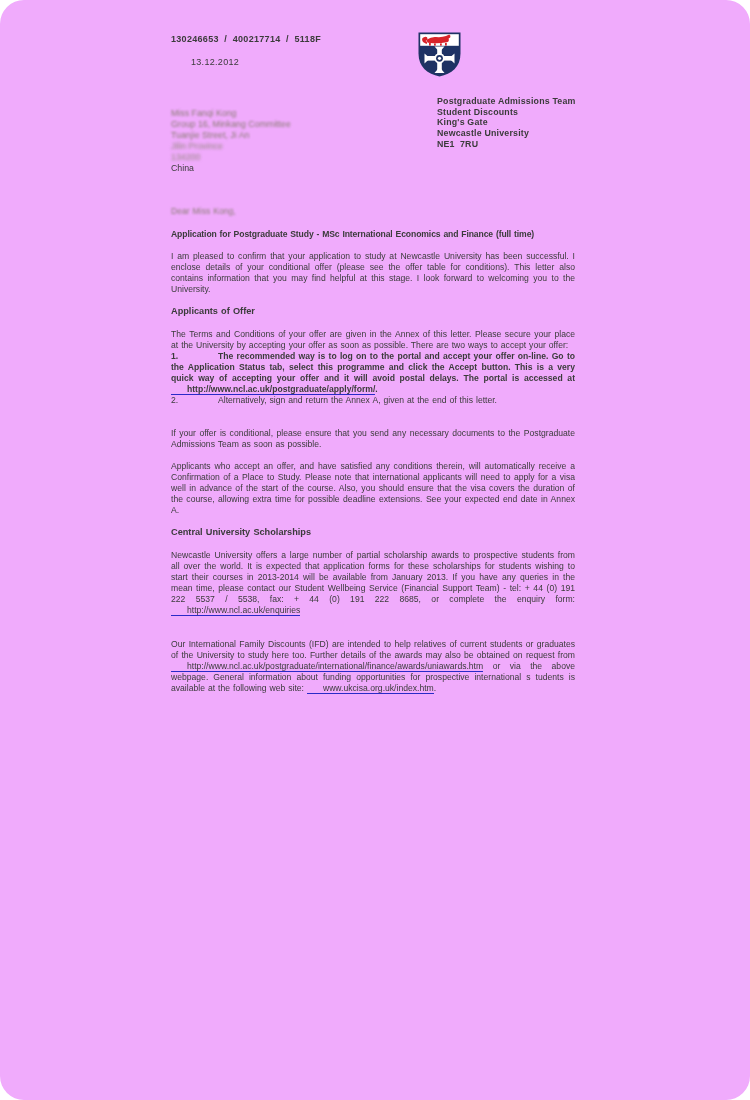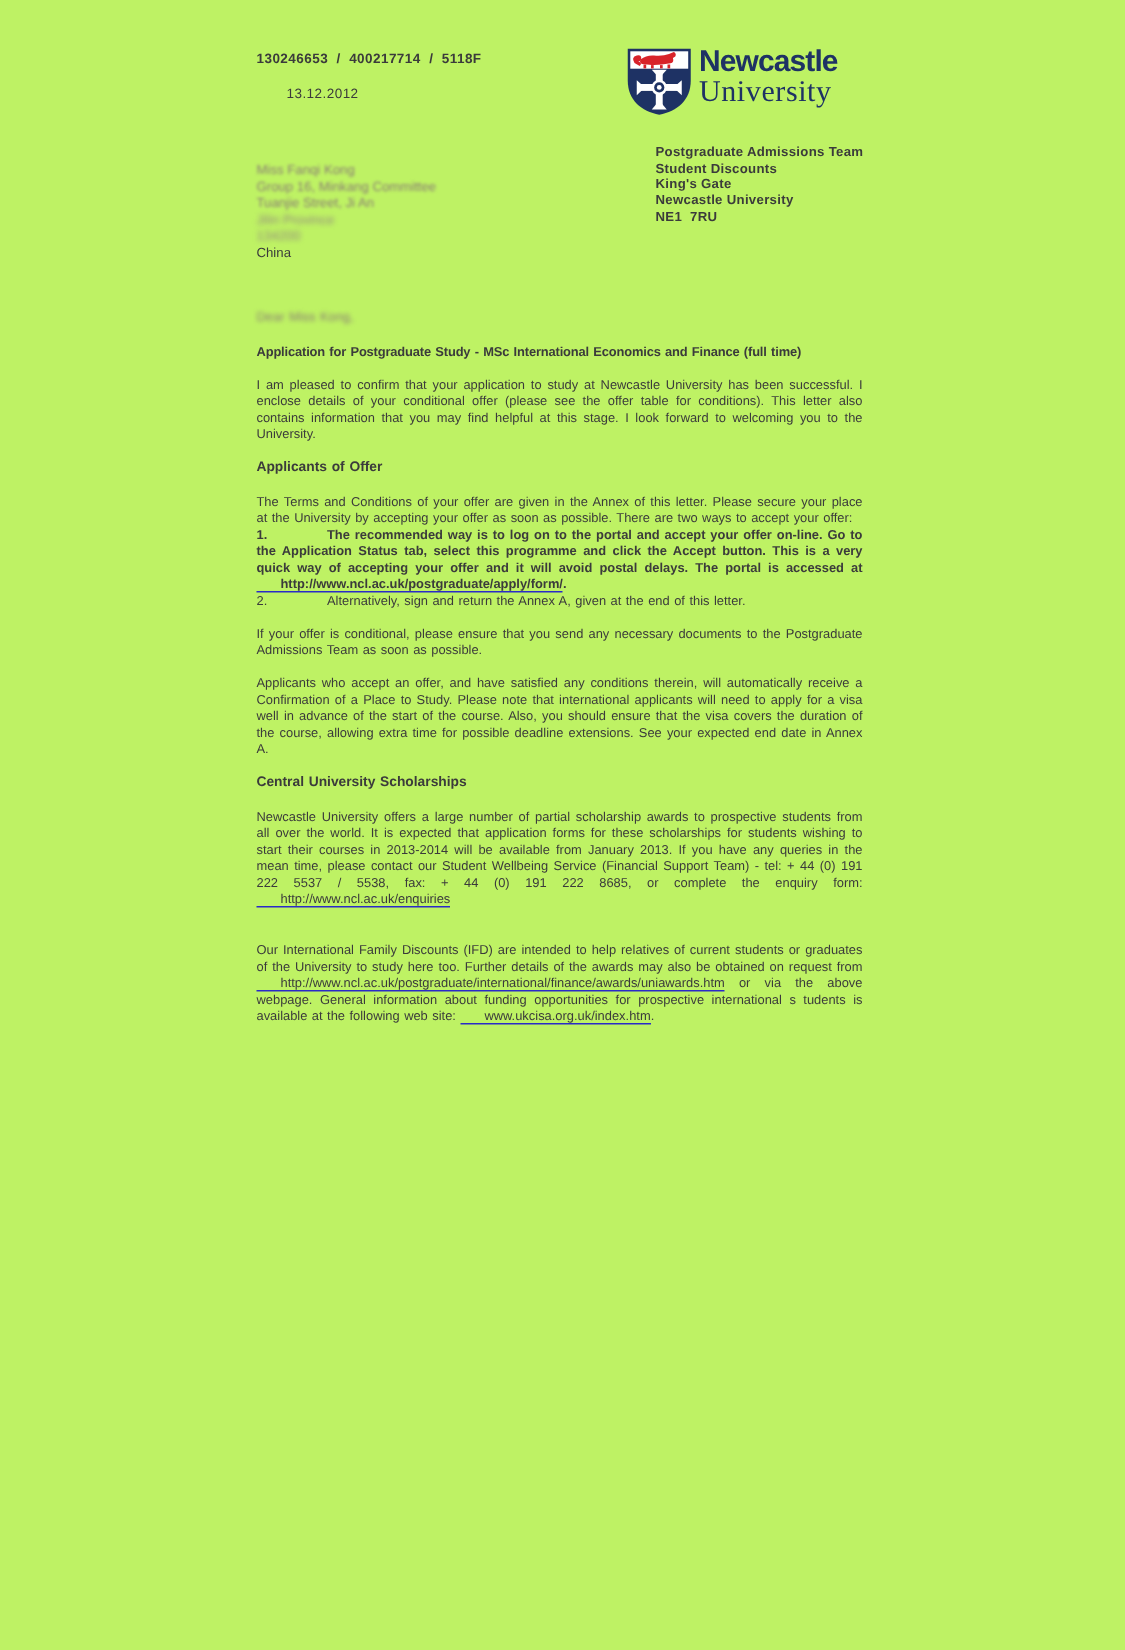--- a/index.html
+++ b/index.html
@@ -1,18 +1,18 @@
 <!DOCTYPE html>
 <html style="--brand-navy: #1e3264; --lion-red: #d8232a; --link-underline: #2a2ac8; --text: #3b3b3b;"><head>
 <meta charset="utf-8">
 <style>
   html,body { margin:0; padding:0; background:#ffffff; }
   .page {
-    position:relative; width:750px; height:1100px; background:#bef264;
-    font-family:"Liberation Sans", sans-serif; color:#3b3b3b; overflow:hidden;
+    position:relative; width:750px; height:1100px; background:#f0abfc;
+    font-family:"Liberation Sans", sans-serif; color:#3b3b3b; overflow:hidden;border-radius:24px;
   }
   .ref   { position:absolute; left:171px; top:34px;  font-size:9px; font-weight:bold; letter-spacing:0.3px; }
   .date  { position:absolute; left:162px; top:57px;  font-size:9px; font-weight:normal; letter-spacing:0.3px;margin-left:29px; }
 
   
   .logo  { position:absolute; left:417px; top:31px; display:flex; align-items:flex-start; }
   .crest { width:45px; height:47px; display:block; }
   .navy-fill { fill:var(--brand-navy,#1e3264); }
   .white-fill{ fill:#ffffff; }
   .red-fill  { fill:var(--lion-red,#d8232a); }
@@ -26,21 +26,21 @@
   .blurred-more { filter:blur(1.6px); color:#93887e; }
 
   .body { position:absolute; left:171px; top:206px; width:404px; font-size:8.6px; line-height:11px; word-spacing:0.6px; }
   .para { margin:0 0 11px 0; text-align:justify; }
   .salutation { margin:0 0 12px 0; filter:blur(1.3px); color:#8a7d74; }
   .subject { font-weight:bold; white-space:nowrap; letter-spacing:-0.1px; margin:0 0 11px 0; }
   .heading { font-weight:bold; font-size:9.2px; margin:10px 0 12px 0; }
   .no-gap { margin-bottom:0; }
   .bold { font-weight:bold; }
   .num-gap { display:inline-block; width:47px; }
-  .mt-line { margin-top:11px; }
+  .mt-line { margin-top:22px; }
   .mt-extra { margin-top:23px; }
   .lnk { color:inherit; text-decoration:none; border-bottom:1px solid var(--link-underline,#2a2ac8); cursor:pointer;padding-left:16px; }
 </style>
 </head>
 <body>
 
 <div class="page">
 
   <div class="ref">130246653&nbsp; /&nbsp; 400217714&nbsp; /&nbsp; 5118F</div>
   <div class="date">13.12.2012</div>
@@ -69,24 +69,20 @@
           <polygon points="17.5,15.5 27.5,15.5 22.5,21"></polygon>
           <polygon points="17.5,42 27.5,42 22.5,36"></polygon>
           <polygon points="7.5,22.5 7.5,32.5 13,27.3"></polygon>
           <polygon points="37.5,22.5 37.5,32.5 32,27.3"></polygon>
           <circle cx="22.5" cy="27.3" r="5.2"></circle>
         </g>
         <circle class="navy-fill" cx="22.5" cy="27.3" r="3.4"></circle>
         <circle class="white-fill" cx="22.5" cy="27.3" r="1.6"></circle>
       </g>
     </svg>
-    <div class="wordmark">
-      <div class="wm1">Newcastle</div>
-      <div class="wm2">University</div>
-    </div>
   </div>
 
   <div class="uni-address">
     <div>Postgraduate Admissions Team</div>
     <div>Student Discounts</div>
     <div>King's Gate</div>
     <div>Newcastle University</div>
     <div>NE1&nbsp; 7RU</div>
   </div>
 

